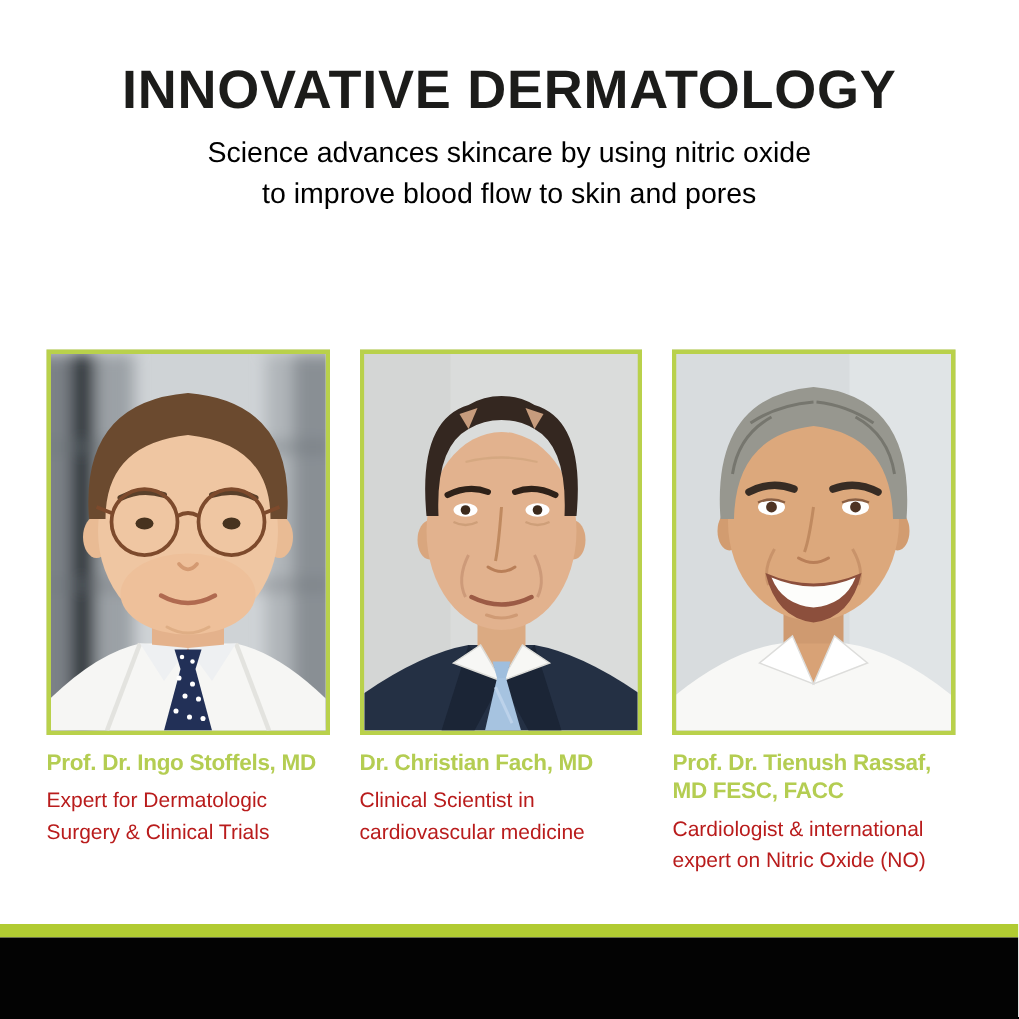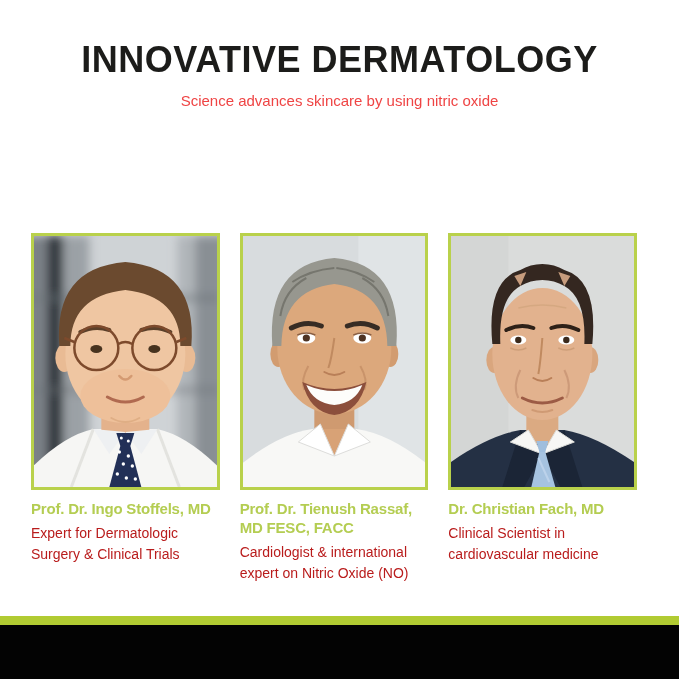--- a/index.html
+++ b/index.html
@@ -25,24 +25,24 @@
     margin: 0;
     font-size: 36px;
     font-weight: 700;
     letter-spacing: 0.5px;
     line-height: 1.12;
     color: #1c1c1a;
   }
   .headline span { display: block; }
   .subtitle {
     margin: 10px 0 0 0;
-    font-size: 15px;
+    font-size: 19px;
     font-weight: 400;
     line-height: 1.4;
-    color: #ef4444;
+    color: #000000;
   }
   .subtitle span { display: block; }
   .experts-row {
     position: absolute;
     top: 233px;
     left: 31px;
     right: 42px;
     display: flex;
     gap: 20px;
   }
@@ -97,20 +97,21 @@
 <body>
 
 <div class="canvas">
 
   <div class="header">
     <h1 class="headline">
       <span>INNOVATIVE DERMATOLOGY</span>
     </h1>
     <p class="subtitle">
       <span>Science advances skincare by using nitric oxide</span>
+      <span>to improve blood flow to skin and pores</span>
     </p>
   </div>
 
   <div class="experts-row">
 
     <div class="expert-card">
       <div class="photo-frame">
         <svg viewBox="0 0 188 251" preserveAspectRatio="xMidYMid slice">
           <defs>
             <filter id="blurA" x="-30%" y="-30%" width="160%" height="160%">
@@ -165,64 +166,20 @@
               <circle cx="86" cy="238" r="1.7"></circle>
                 <circle cx="95" cy="242" r="1.7"></circle>
               <circle cx="104" cy="243" r="1.7"></circle>
             </g>
           </g>
         </svg>
       </div>
       <h2 class="expert-name">Prof. Dr. Ingo Stoffels, MD</h2>
       <p class="expert-desc">Expert for Dermatologic
 Surgery &amp; Clinical Trials</p>
-    </div>
-
-    <div class="expert-card">
-      <div class="photo-frame">
-        <svg viewBox="0 0 188 251" preserveAspectRatio="xMidYMid slice">
-          <rect width="188" height="251" fill="#d8dcde"></rect>
-          <rect x="118" width="70" height="251" fill="#e4e7e9" opacity="0.7"></rect>
-          <path d="M-6,251 L-6,234 Q36,198 72,193 L116,193 Q152,198 194,234 L194,251 Z" fill="#f8f8f6"></path>
-          <rect x="74" y="158" width="40" height="48" fill="#cf9a70"></rect>
-          <path d="M78,193 L94,220 L110,193 Z" fill="#d8a276"></path>
-          <path d="M80,188 L94,220 L58,206 Z" fill="#ffffff" stroke="#dddddb" stroke-width="1"></path>
-          <path d="M108,188 L94,220 L130,206 Z" fill="#ffffff" stroke="#dddddb" stroke-width="1"></path>
-          <ellipse cx="38" cy="118" rx="8" ry="13" fill="#d29c70"></ellipse>
-          <ellipse cx="150" cy="118" rx="8" ry="13" fill="#d29c70"></ellipse>
-          <ellipse cx="94" cy="112" rx="57" ry="66" fill="#dca87c"></ellipse>
-          <path d="M32,110 Q26,28 94,22 Q162,28 156,110 L147,110 Q146,54 94,48 Q42,54 41,110 Z" fill="#97978f"></path>
-          <g stroke="#6e6e66" stroke-width="2" fill="none" opacity="0.8">
-            <path d="M52,46 Q70,34 94,32"></path>
-            <path d="M134,46 Q116,34 96,32"></path>
-            <path d="M40,80 Q44,54 66,42"></path>
-            <path d="M148,80 Q144,54 122,42"></path>
-          </g>
-          <path d="M51,92 Q66,84 81,90" stroke="#372c24" stroke-width="5" fill="none" stroke-linecap="round"></path>
-          <path d="M107,90 Q122,84 137,92" stroke="#372c24" stroke-width="5" fill="none" stroke-linecap="round"></path>
-          <ellipse cx="66" cy="102" rx="9" ry="5.5" fill="#ffffff"></ellipse>
-          <ellipse cx="122" cy="102" rx="9" ry="5.5" fill="#ffffff"></ellipse>
-          <circle cx="66" cy="102" r="3.6" fill="#4e3323"></circle>
-          <circle cx="122" cy="102" r="3.6" fill="#4e3323"></circle>
-          <path d="M57,99 Q66,95 75,99" stroke="#8a5f43" stroke-width="1.5" fill="none"></path>
-          <path d="M113,99 Q122,95 131,99" stroke="#8a5f43" stroke-width="1.5" fill="none"></path>
-          <path d="M94,102 Q91,124 88,132" stroke="#c08a60" stroke-width="2" fill="none"></path>
-          <path d="M84,136 Q94,142 104,136" stroke="#b97f58" stroke-width="2" fill="none" stroke-linecap="round"></path>
-          <path d="M68,130 Q60,144 64,154" stroke="#c08a62" stroke-width="2" fill="none" opacity="0.7"></path>
-          <path d="M120,130 Q128,144 124,154" stroke="#c08a62" stroke-width="2" fill="none" opacity="0.7"></path>
-          <g>
-            <path d="M62,146 Q94,160 126,146 Q119,176 94,179 Q69,176 62,146 Z" fill="#8c4f3c"></path>
-            <path d="M66,149 Q94,161 122,149 Q115,167 94,169 Q73,167 66,149 Z" fill="#fdfdfb"></path>
-          </g>
-        </svg>
-      </div>
-      <h2 class="expert-name">Prof. Dr. Tienush Rassaf,
-MD FESC, FACC</h2>
-      <p class="expert-desc">Cardiologist &amp; international
-expert on Nitric Oxide (NO)</p>
     </div>
 
     <div class="expert-card">
       <div class="photo-frame">
         <svg viewBox="0 0 188 251" preserveAspectRatio="xMidYMid slice">
           <rect width="188" height="251" fill="#dadcdb"></rect>
           <rect x="0" width="60" height="251" fill="#d2d4d3" opacity="0.8"></rect>
           <path d="M-6,251 L-6,232 Q38,200 72,194 L116,194 Q150,200 194,232 L194,251 Z" fill="#243044"></path>
           <path d="M72,194 L94,218 L76,251 L54,251 Z" fill="#1b2536"></path>
           <path d="M116,194 L94,218 L112,251 L134,251 Z" fill="#1b2536"></path>
@@ -255,18 +212,62 @@
           <path d="M116,134 Q124,150 118,162" stroke="#c49070" stroke-width="2" fill="none" opacity="0.7"></path>
           <path d="M74,162 Q94,172 114,162" stroke="#9c5b45" stroke-width="3" fill="none" stroke-linecap="round"></path>
           <path d="M84,174 Q94,178 104,174" stroke="#cf9a74" stroke-width="2" fill="none" stroke-linecap="round"></path>
         </svg>
       </div>
       <h2 class="expert-name">Dr. Christian Fach, MD</h2>
       <p class="expert-desc">Clinical Scientist in
 cardiovascular medicine</p>
     </div>
 
+    <div class="expert-card">
+      <div class="photo-frame">
+        <svg viewBox="0 0 188 251" preserveAspectRatio="xMidYMid slice">
+          <rect width="188" height="251" fill="#d8dcde"></rect>
+          <rect x="118" width="70" height="251" fill="#e4e7e9" opacity="0.7"></rect>
+          <path d="M-6,251 L-6,234 Q36,198 72,193 L116,193 Q152,198 194,234 L194,251 Z" fill="#f8f8f6"></path>
+          <rect x="74" y="158" width="40" height="48" fill="#cf9a70"></rect>
+          <path d="M78,193 L94,220 L110,193 Z" fill="#d8a276"></path>
+          <path d="M80,188 L94,220 L58,206 Z" fill="#ffffff" stroke="#dddddb" stroke-width="1"></path>
+          <path d="M108,188 L94,220 L130,206 Z" fill="#ffffff" stroke="#dddddb" stroke-width="1"></path>
+          <ellipse cx="38" cy="118" rx="8" ry="13" fill="#d29c70"></ellipse>
+          <ellipse cx="150" cy="118" rx="8" ry="13" fill="#d29c70"></ellipse>
+          <ellipse cx="94" cy="112" rx="57" ry="66" fill="#dca87c"></ellipse>
+          <path d="M32,110 Q26,28 94,22 Q162,28 156,110 L147,110 Q146,54 94,48 Q42,54 41,110 Z" fill="#97978f"></path>
+          <g stroke="#6e6e66" stroke-width="2" fill="none" opacity="0.8">
+            <path d="M52,46 Q70,34 94,32"></path>
+            <path d="M134,46 Q116,34 96,32"></path>
+            <path d="M40,80 Q44,54 66,42"></path>
+            <path d="M148,80 Q144,54 122,42"></path>
+          </g>
+          <path d="M51,92 Q66,84 81,90" stroke="#372c24" stroke-width="5" fill="none" stroke-linecap="round"></path>
+          <path d="M107,90 Q122,84 137,92" stroke="#372c24" stroke-width="5" fill="none" stroke-linecap="round"></path>
+          <ellipse cx="66" cy="102" rx="9" ry="5.5" fill="#ffffff"></ellipse>
+          <ellipse cx="122" cy="102" rx="9" ry="5.5" fill="#ffffff"></ellipse>
+          <circle cx="66" cy="102" r="3.6" fill="#4e3323"></circle>
+          <circle cx="122" cy="102" r="3.6" fill="#4e3323"></circle>
+          <path d="M57,99 Q66,95 75,99" stroke="#8a5f43" stroke-width="1.5" fill="none"></path>
+          <path d="M113,99 Q122,95 131,99" stroke="#8a5f43" stroke-width="1.5" fill="none"></path>
+          <path d="M94,102 Q91,124 88,132" stroke="#c08a60" stroke-width="2" fill="none"></path>
+          <path d="M84,136 Q94,142 104,136" stroke="#b97f58" stroke-width="2" fill="none" stroke-linecap="round"></path>
+          <path d="M68,130 Q60,144 64,154" stroke="#c08a62" stroke-width="2" fill="none" opacity="0.7"></path>
+          <path d="M120,130 Q128,144 124,154" stroke="#c08a62" stroke-width="2" fill="none" opacity="0.7"></path>
+          <g>
+            <path d="M62,146 Q94,160 126,146 Q119,176 94,179 Q69,176 62,146 Z" fill="#8c4f3c"></path>
+            <path d="M66,149 Q94,161 122,149 Q115,167 94,169 Q73,167 66,149 Z" fill="#fdfdfb"></path>
+          </g>
+        </svg>
+      </div>
+      <h2 class="expert-name">Prof. Dr. Tienush Rassaf,
+MD FESC, FACC</h2>
+      <p class="expert-desc">Cardiologist &amp; international
+expert on Nitric Oxide (NO)</p>
+    </div>
+
   </div>
 
   <div class="accent-bar"></div>
   <div class="footer-bar"></div>
 
 </div>
 
 </body></html>

